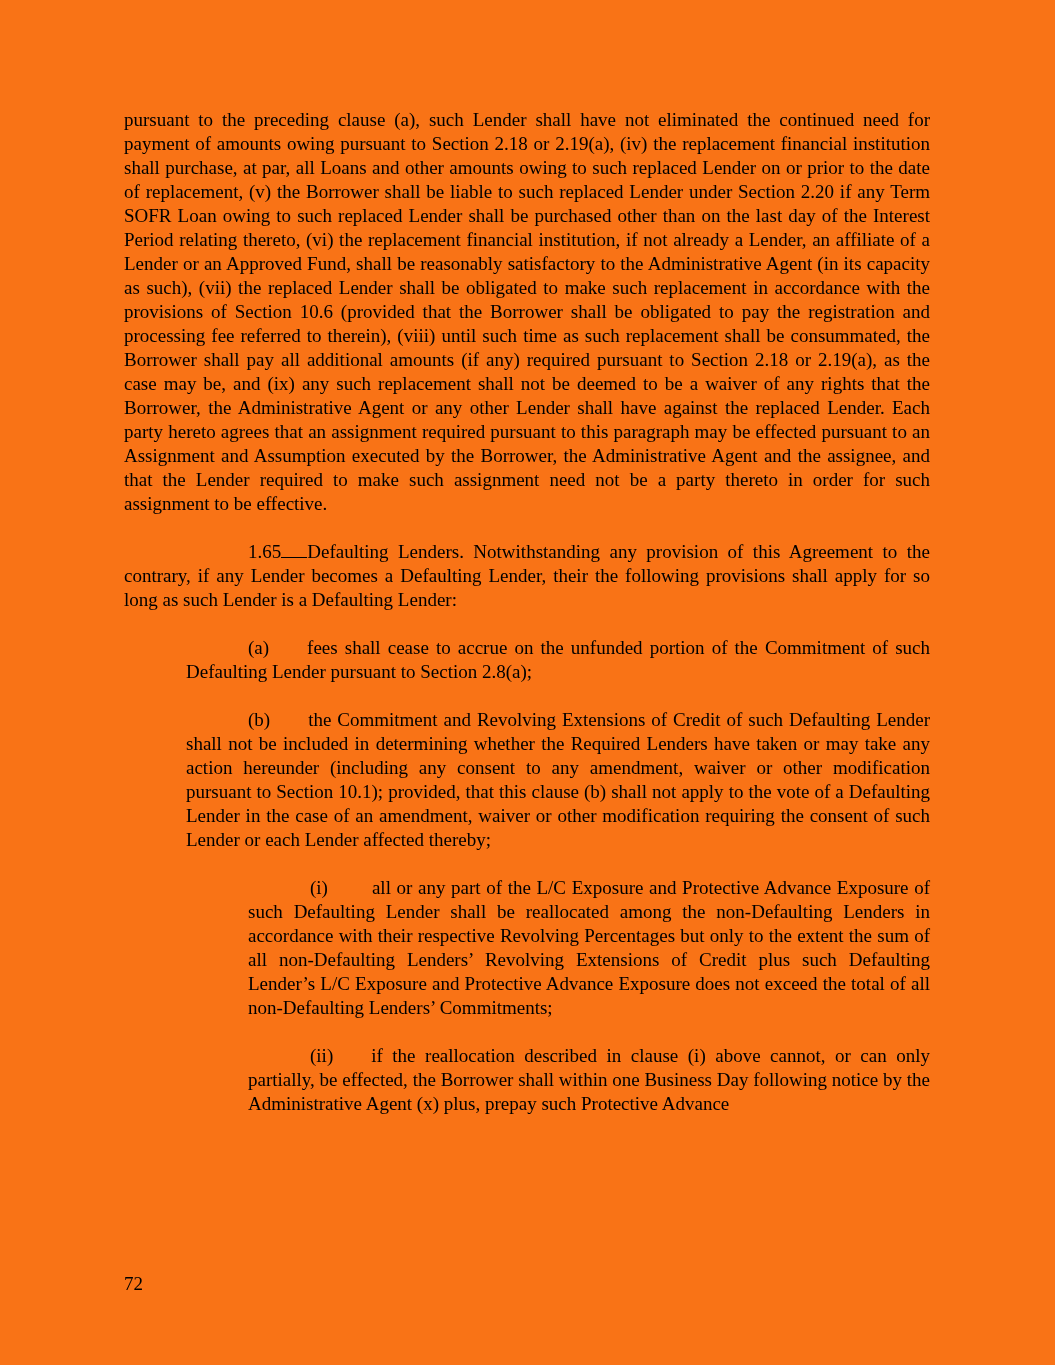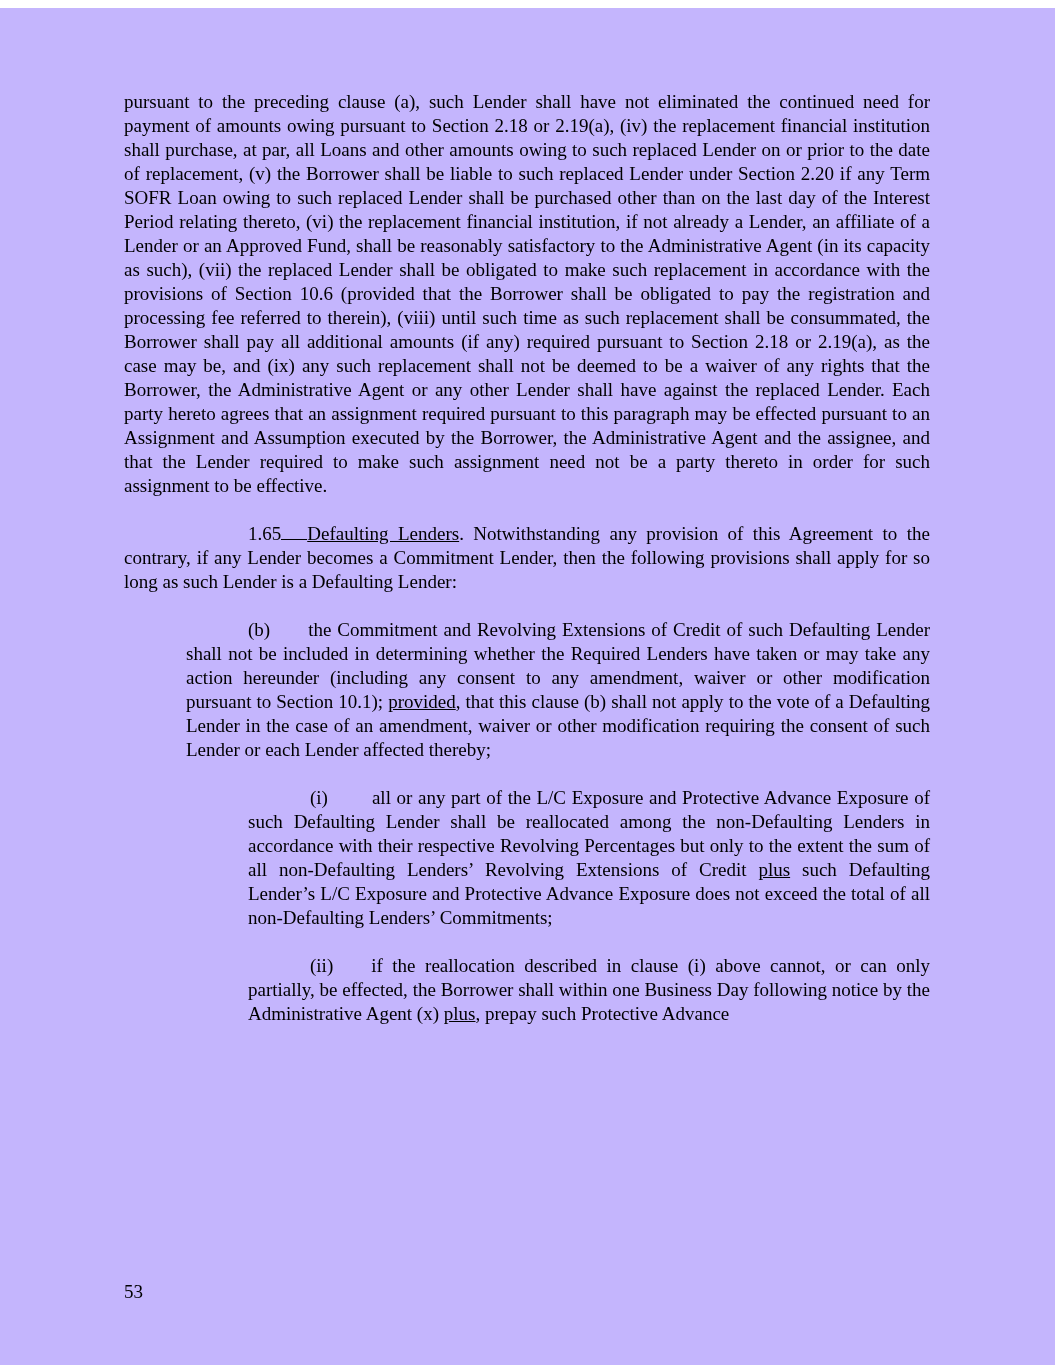--- a/index.html
+++ b/index.html
@@ -8,50 +8,50 @@
     width: 1055px;
     height: 1365px;
     position: relative;
     font-family: "Liberation Serif", serif;
     color: #000000;
     overflow: hidden;
   }
   .page {
     position: absolute;
     inset: 0;
-    padding: 82px 125px 0 124px;
-    background: #c4b5fd;
-    margin-top: 8px;
+    padding: 108px 125px 0 124px;
+    background: #f97316;
   }
   .para {
     font-size: 19px;
     line-height: 24px;
     text-align: justify;
     margin-bottom: 24px;
   }
   .para.body    { }
   .para.section { text-indent: 124px; }
   .para.level1  { margin-left: 62px;  text-indent: 62px; }
   .para.level2  { margin-left: 124px; text-indent: 62px; }
-  .u { text-decoration: underline; }
+  .u { }
   .tab { display: inline-block; }
   .u-tab { border-bottom: 1px solid #000; }
   .page-number {
     position: absolute;
     left: 124px;
     top: 1272px;
     font-size: 19px;
     line-height: 24px;
   }
 </style>
 </head>
 <body>
 
 <div class="page">
   <div>
       <p class="para body"><span>pursuant to the preceding clause (a), such Lender shall have not eliminated the continued need for payment of amounts owing pursuant to Section 2.18 or 2.19(a), (iv) the replacement financial institution shall purchase, at par, all Loans and other amounts owing to such replaced Lender on or prior to the date of replacement, (v) the Borrower shall be liable to such replaced Lender under Section 2.20 if any Term SOFR Loan owing to such replaced Lender shall be purchased other than on the last day of the Interest Period relating thereto, (vi) the replacement financial institution, if not already a Lender, an affiliate of a Lender or an Approved Fund, shall be reasonably satisfactory to the Administrative Agent (in its capacity as such), (vii) the replaced Lender shall be obligated to make such replacement in accordance with the provisions of Section 10.6 (provided that the Borrower shall be obligated to pay the registration and processing fee referred to therein), (viii) until such time as such replacement shall be consummated, the Borrower shall pay all additional amounts (if any) required pursuant to Section 2.18 or 2.19(a), as the case may be, and (ix) any such replacement shall not be deemed to be a waiver of any rights that the Borrower, the Administrative Agent or any other Lender shall have against the replaced Lender.  Each party hereto agrees that an assignment required pursuant to this paragraph may be effected pursuant to an Assignment and Assumption executed by the Borrower, the Administrative Agent and the assignee, and that the Lender required to make such assignment need not be a party thereto in order for such assignment to be effective.</span></p>
-      <p class="para section"><span>1.65</span><span class="tab u-tab" style="width: 26px;"></span><span class="u">Defaulting Lenders</span><span>.  Notwithstanding any provision of this Agreement to the contrary, if any Lender becomes a Commitment Lender, then the following provisions shall apply for so long as such Lender is a Defaulting Lender:</span></p>
+      <p class="para section"><span>1.65</span><span class="tab u-tab" style="width: 26px;"></span><span class="u">Defaulting Lenders</span><span>.  Notwithstanding any provision of this Agreement to the contrary, if any Lender becomes a Defaulting Lender, their the following provisions shall apply for so long as such Lender is a Defaulting Lender:</span></p>
+      <p class="para level1"><span>(a)</span><span class="tab" style="width: 38px;"></span><span>fees shall cease to accrue on the unfunded portion of the Commitment of such Defaulting Lender pursuant to Section 2.8(a);</span></p>
       <p class="para level1"><span>(b)</span><span class="tab" style="width: 38px;"></span><span>the Commitment and Revolving Extensions of Credit of such Defaulting Lender shall not be included in determining whether the Required Lenders have taken or may take any action hereunder (including any consent to any amendment, waiver or other modification pursuant to Section 10.1); </span><span class="u">provided</span><span>, that this clause (b) shall not apply to the vote of a Defaulting Lender in the case of an amendment, waiver or other modification requiring the consent of such Lender or each Lender affected thereby;</span></p>
       <p class="para level2"><span>(i)</span><span class="tab" style="width: 44px;"></span><span>all or any part of the L/C Exposure and Protective Advance Exposure of such Defaulting Lender shall be reallocated among the non-Defaulting Lenders in accordance with their respective Revolving Percentages but only to the extent the sum of all non-Defaulting Lenders’ Revolving Extensions of Credit </span><span class="u">plus</span><span> such Defaulting Lender’s L/C Exposure and Protective Advance Exposure does not exceed the total of all non-Defaulting Lenders’ Commitments;</span></p>
       <p class="para level2"><span>(ii)</span><span class="tab" style="width: 38px;"></span><span>if the reallocation described in clause (i) above cannot, or can only partially, be effected, the Borrower shall within one Business Day following notice by the Administrative Agent (x) </span><span class="u">plus</span><span>, prepay such Protective Advance</span></p>
     </div>
-  <div class="page-number">53</div>
+  <div class="page-number">72</div>
 </div>
 
 </body></html>

